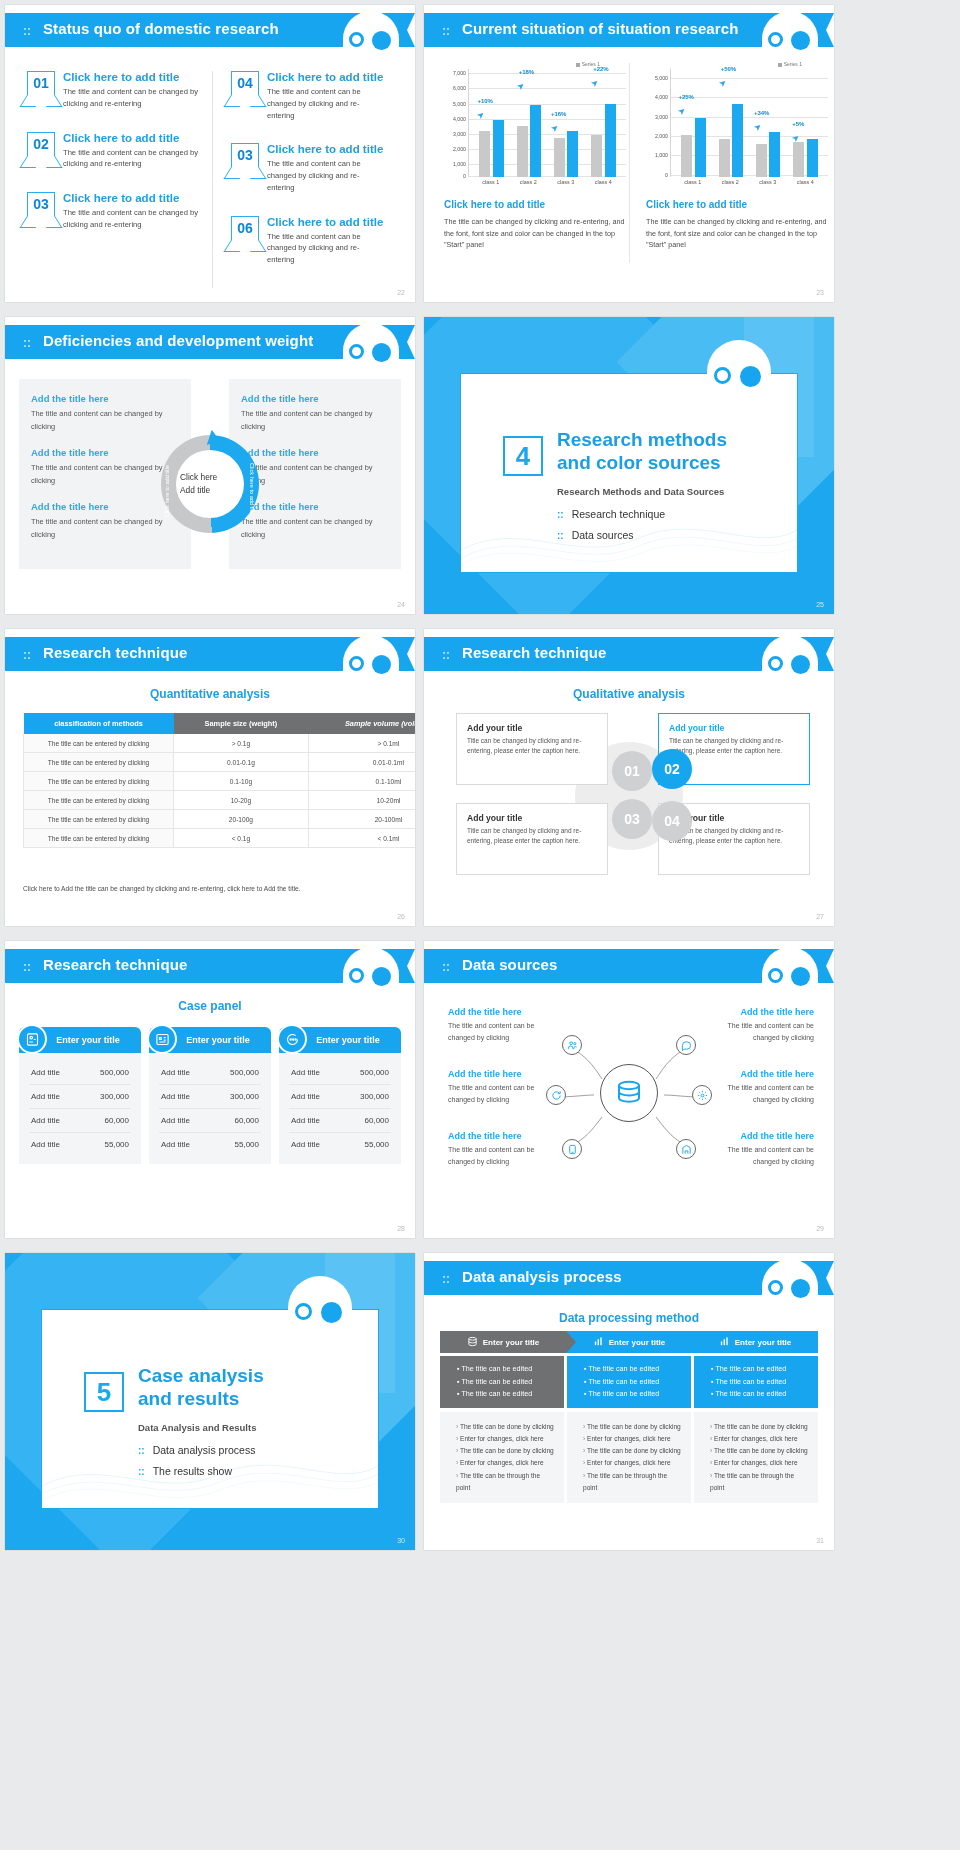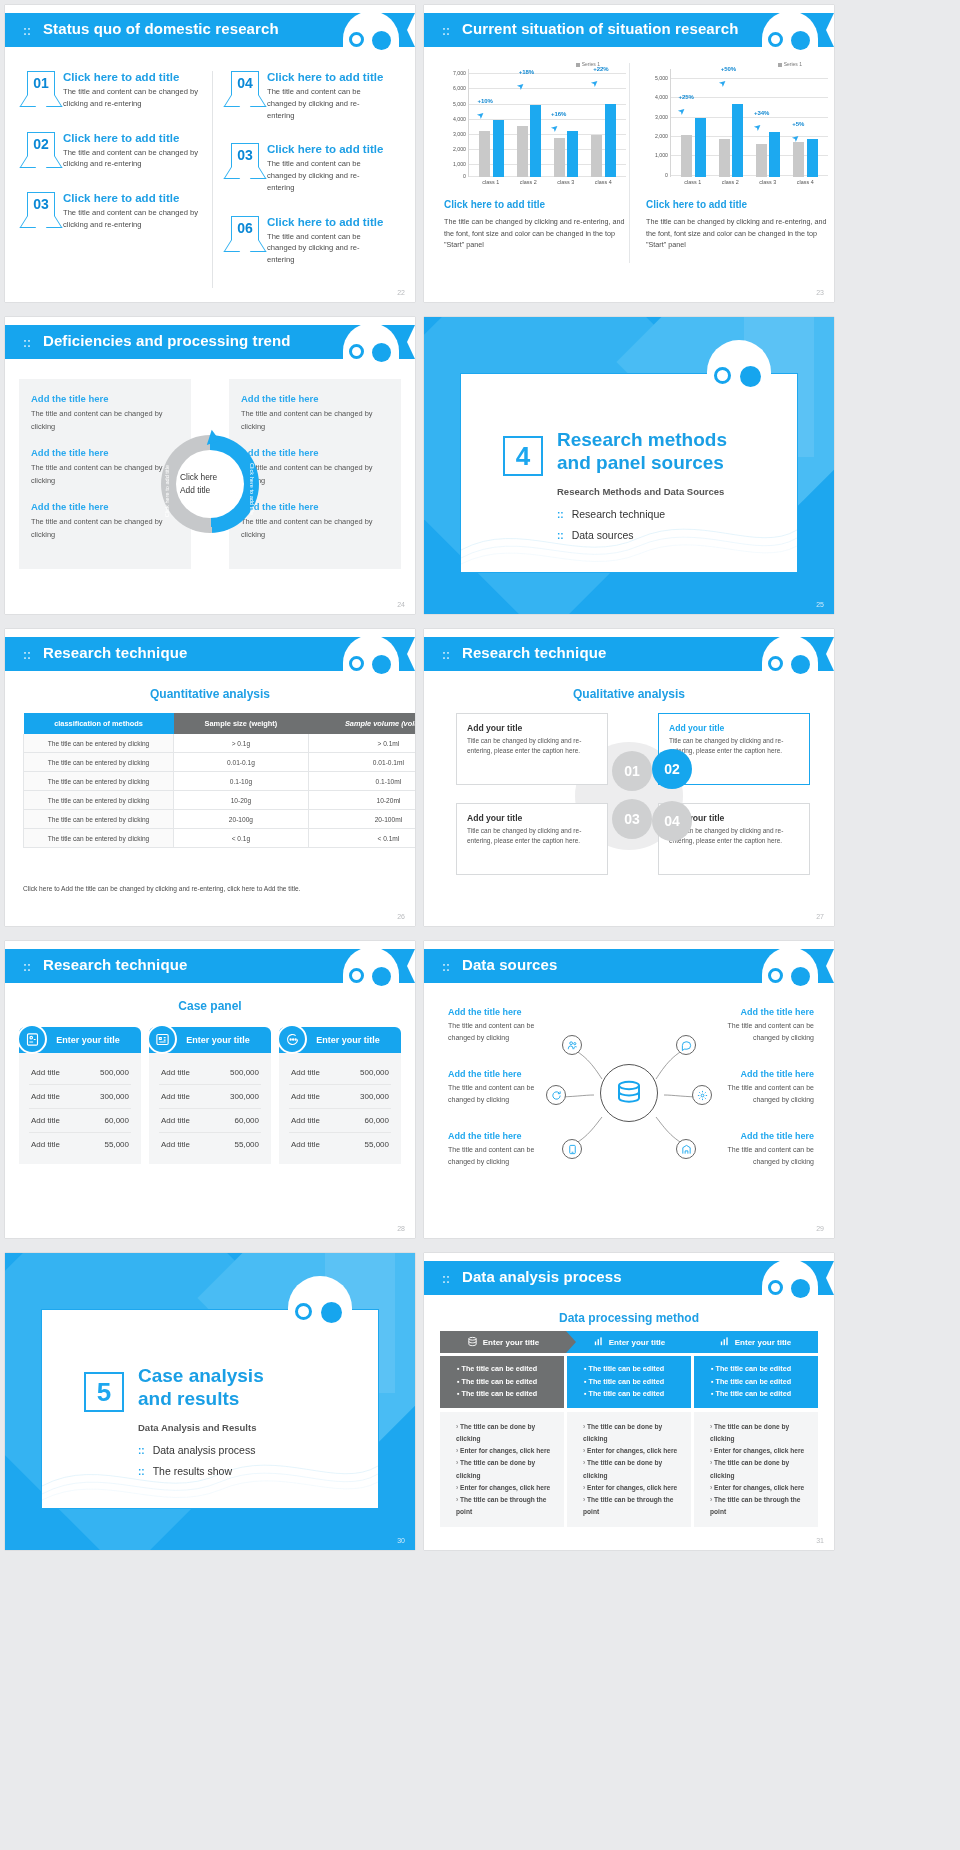--- a/index.html
+++ b/index.html
@@ -166,21 +166,21 @@
   .pphd.g { background:#6e7071; } .pphd.b { background:#16A5EE; }
   .pphd .chev { position:absolute; right:-10px; top:0; width:0;height:0; z-index:3;
                 border-top:11px solid transparent; border-bottom:11px solid transparent;}
   .pprow2 { display:flex; gap:3px; margin-top:3px;}
   .ppb { flex:1; padding:7px 9px; color:#fff; font-size:7.2px; line-height:1.75;}
   .ppb.g { background:#6e7071;} .ppb.b { background:#16A5EE;}
   .pprow3 { display:flex; gap:3px; margin-top:4px;}
   .ppc { flex:1; background:#f4f5f6; padding:9px 8px; font-size:6.6px; color:#4b4b4b; line-height:1.85;}
   .ppc li { margin-left:8px; }
   .ppb li { margin-left:8px; }
-  ul { list-style:none;font-weight:bold; } .ppb li:before{content:"▪ ";} .ppc li:before{content:"› ";color:#888;}
+  ul { list-style:none; } .ppb li:before{content:"▪ ";} .ppc li:before{content:"› ";color:#888;}
 </style>
 </head>
 <body>
 
 <div class="grid">
 
   <div class="slide">
     <div class="tbar">
       <span class="dd">::</span>
       <h2>Status quo of domestic research</h2>
@@ -389,21 +389,21 @@
       </div>
       <div class="chcap">Click here to add title</div>
       <div class="chtxt">The title can be changed by clicking and re-entering, and the font, font size and color can be changed in the top "Start" panel</div>
     </div>
     <div class="pnum">23</div>
   </div>
 
   <div class="slide">
     <div class="tbar">
       <span class="dd">::</span>
-      <h2>Deficiencies and processing trend</h2>
+      <h2>Deficiencies and development weight</h2>
     </div>
     <div class="rings">
       <div class="bg"></div>
         <div class="ring1"></div>
         <div class="ring2"></div>
     </div>
     <div class="s3">
       <div class="s3box">
         <div class="s3t">Add the title here</div>
         <div class="s3d">The title and content can be changed by clicking</div>
@@ -448,21 +448,21 @@
         <path d="M0,64 C60,34 120,78 180,54 C240,28 300,68 340,46" fill="none" stroke="#d5ecfa" stroke-width=".6"></path>
       </svg>
       <div class="cvrings">
         <div class="bg"></div>
           <div class="cvring1"></div>
           <div class="cvring2"></div>
       </div>
       <div class="cvnum">4</div>
       <div class="cvtitle">
         <div>Research methods</div>
-          <div>and panel sources</div>
+          <div>and color sources</div>
       </div>
       <div class="cvsub">Research Methods and Data Sources</div>
       <div class="cvlist">
         <div class="cvli">
             <span class="dd2">::</span>
             <span>Research technique</span>
           </div>
         <div class="cvli">
             <span class="dd2">::</span>
             <span>Data sources</span>

